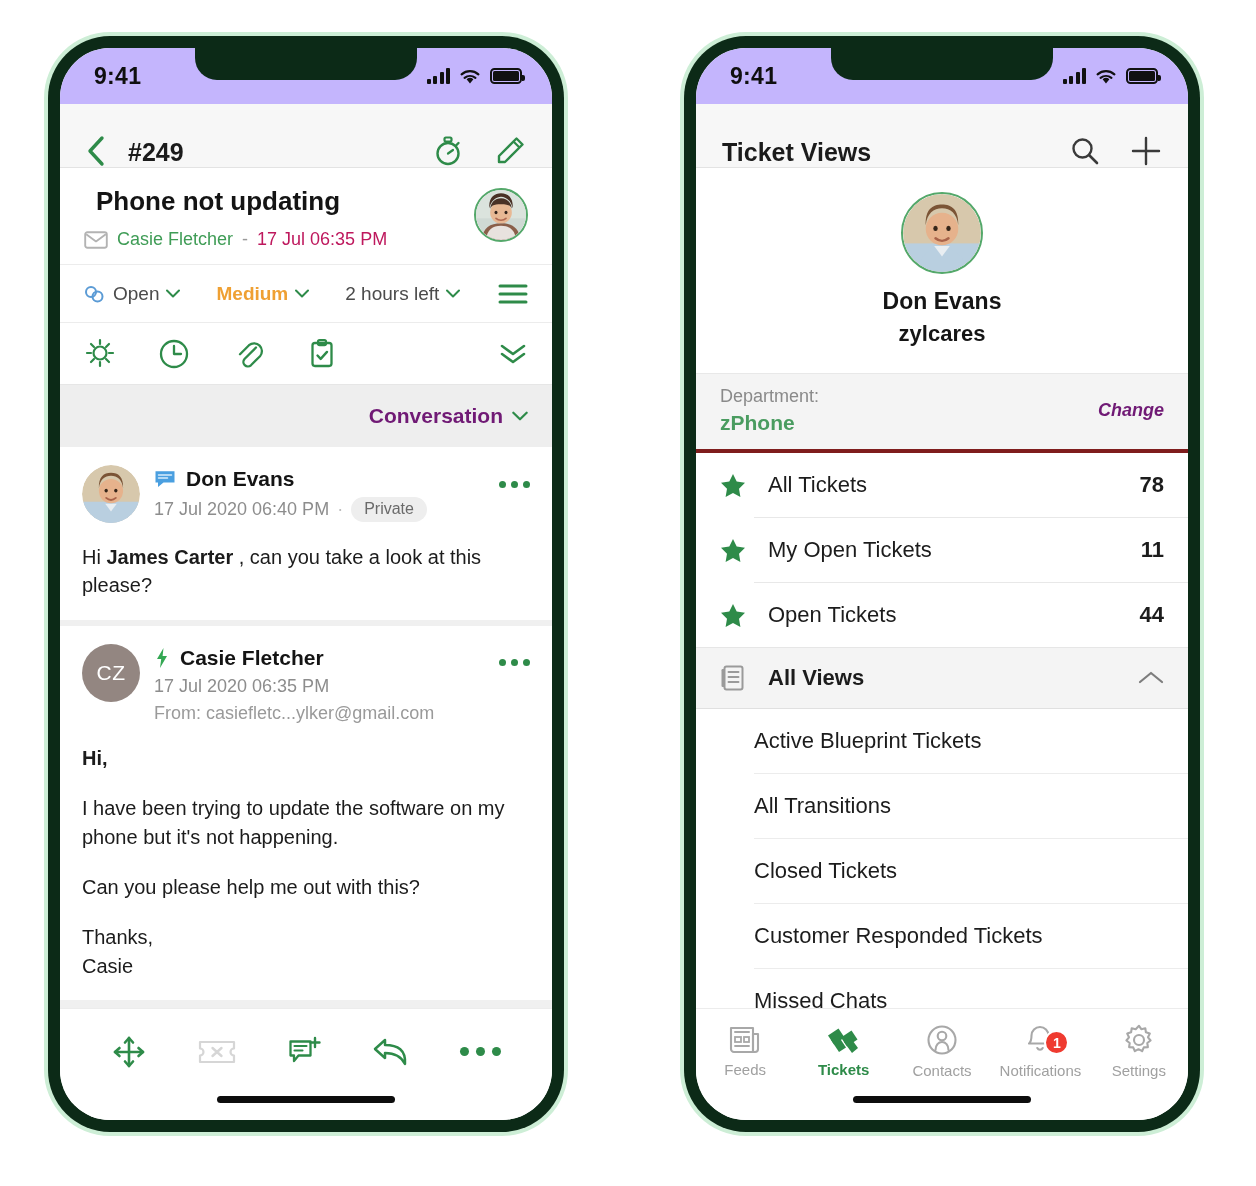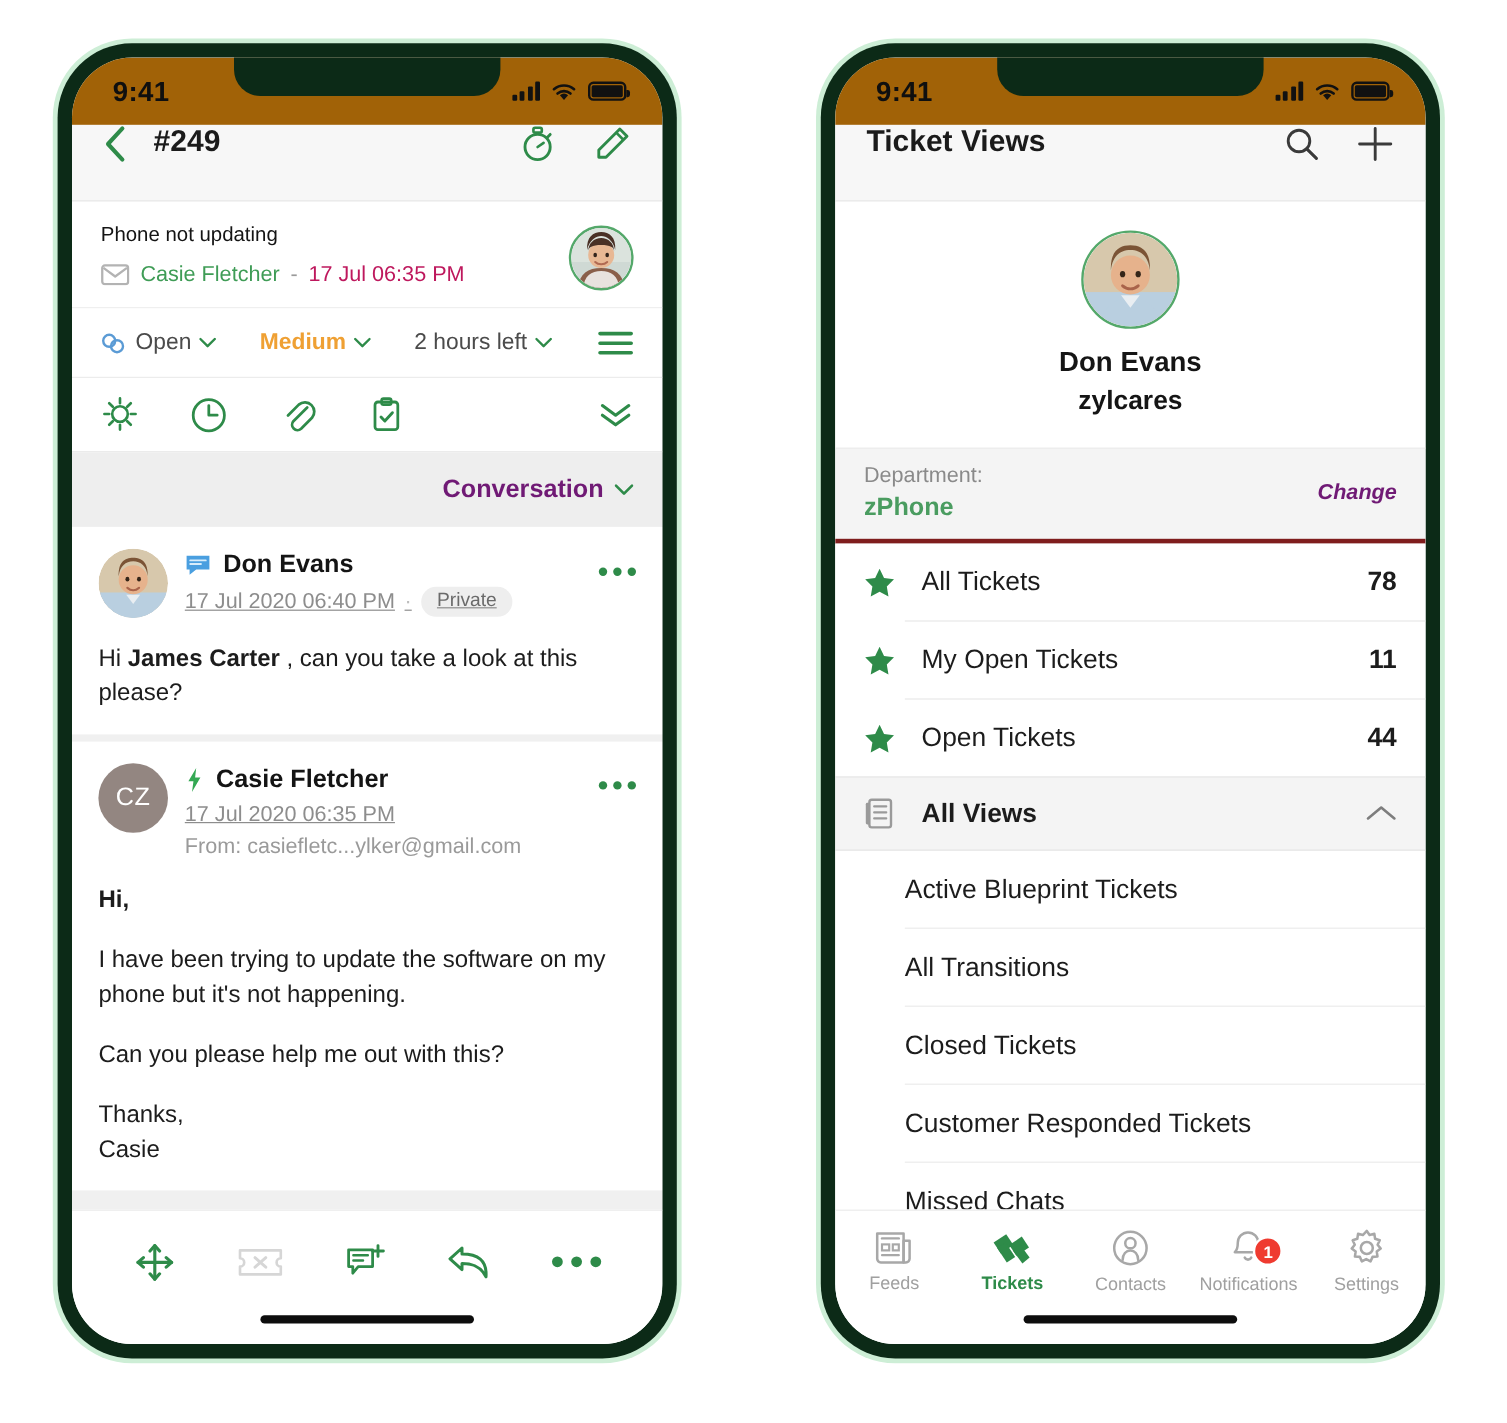--- a/index.html
+++ b/index.html
@@ -27,21 +27,21 @@
     width: 100%; height: 100%;
     background: #ffffff;
     border-radius: 50px;
     overflow: hidden;
     display: flex; flex-direction: column;
   }
 
   
   .statusbar {
     height: 56px; flex: 0 0 56px;
-    background: #a16207;
+    background: #c4b5fd;
     display: flex; align-items: center;
     justify-content: space-between;
     padding: 0 30px 0 34px;
     position: relative;
   }
   .sb-time { font-size: 23px; font-weight: 700; color: #0f0f0f; letter-spacing: 0.3px; }
   .notch {
     position: absolute; top: -12px; left: 50%; transform: translateX(-50%);
     width: 222px; height: 44px;
     background: #0c2a17;
@@ -55,36 +55,36 @@
   .batt {
     width: 32px; height: 16px; border: 2px solid #111; border-radius: 4.5px;
     position: relative; background: #111; background-clip: content-box; padding: 1px;
   }
   .batt::after { content:""; position:absolute; right:-5px; top:4.5px; width:3px; height:6px;
     background:#111; border-radius:0 2px 2px 0; }
 
   
   .navbar {
     flex: 0 0 64px; background: #f7f7f7;
-    display: flex; align-items: flex-start; padding: 0 26px;
+    display: flex; align-items: flex-end; padding: 0 26px;
     border-bottom: 1px solid #e3e3e3;
   }
   .nav-title { font-size: 25px; font-weight: 700; color: #1b1b1b; }
   .nav-spacer { flex: 1; }
   .nav-icons { display: flex; align-items: center; gap: 30px; }
   svg { display: block; }
 
   
   .subject-block {
     background: #fff; padding: 18px 24px 14px 24px;
     display: flex; align-items: flex-start; gap: 12px;
     border-bottom: 1px solid #ececec;
   }
   .subj-text { flex: 1; min-width: 0; }
-  .subj-title { font-size: 17px; font-weight: 400; color: #141414; margin-bottom: 12px; }
+  .subj-title { font-size: 26px; font-weight: 700; color: #141414; margin-bottom: 12px; margin-left: 12px; }
   .subj-meta { display: flex; align-items: center; gap: 9px; font-size: 18px; }
   .subj-author { color: #3f9c56; font-weight: 400; }
   .subj-dash { color: #9a9a9a; }
   .subj-date { color: #be185d; }
   .avatar-ring {
     width: 54px; height: 54px; border-radius: 50%;
     border: 2px solid #54a86a; overflow: hidden; flex: 0 0 54px;
     margin-top: 2px;
   }
   .avatar-ring > svg, .avatar-circle > svg { width: 100%; height: 100%; }
@@ -124,21 +124,21 @@
   .msg-head { display: flex; align-items: flex-start; gap: 14px; }
   .avatar-circle { width: 58px; height: 58px; border-radius: 50%; overflow: hidden; flex: 0 0 58px; }
   .avatar-initials {
     width: 58px; height: 58px; border-radius: 50%; flex: 0 0 58px;
     background: #938681; color: #fff; font-size: 21px;
     display: flex; align-items: center; justify-content: center; letter-spacing: 0.5px;
   }
   .msg-meta { flex: 1; min-width: 0; padding-top: 2px; }
   .msg-name-row { display: flex; align-items: center; gap: 10px; }
   .msg-name { font-size: 21px; font-weight: 700; color: #141414; }
-  .msg-sub { font-size: 18px; color: #8d8d8d; margin-top: 6px; display: flex; align-items: center; gap: 8px; text-decoration: underline; }
+  .msg-sub { font-size: 18px; color: #8d8d8d; margin-top: 6px; display: flex; align-items: center; gap: 8px; }
   .dot-sep { color: #bdbdbd; }
   .pill {
     background: #eeeeee; color: #6a6a6a; font-size: 16px;
     border-radius: 13px; padding: 3px 13px 4px 13px;
   }
   .msg-from { font-size: 18px; color: #9a9a9a; margin-top: 6px; }
   .dots { display: flex; gap: 5px; padding-top: 10px; }
   .dots i { width: 7px; height: 7px; border-radius: 50%; background: #2e8b49; display: block; }
   .msg-body { font-size: 20px; color: #1c1c1c; line-height: 1.42; margin-top: 20px; }
   .msg-body b { font-weight: 700; }

